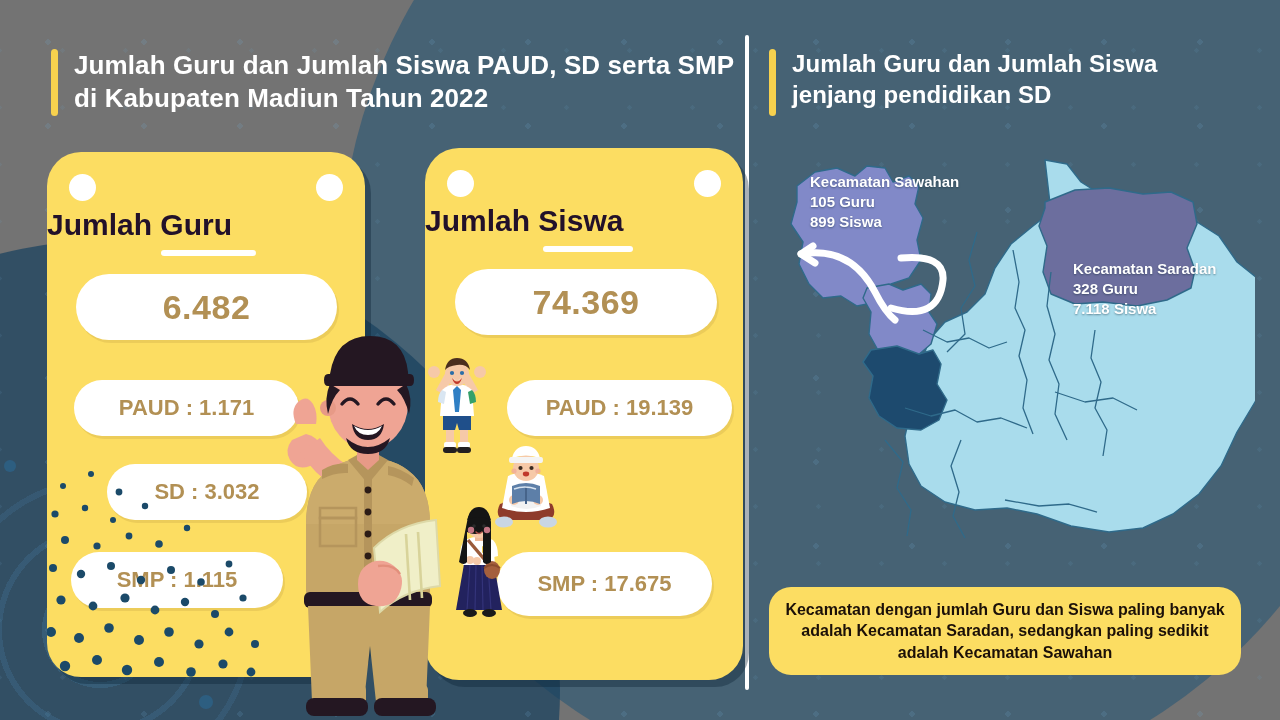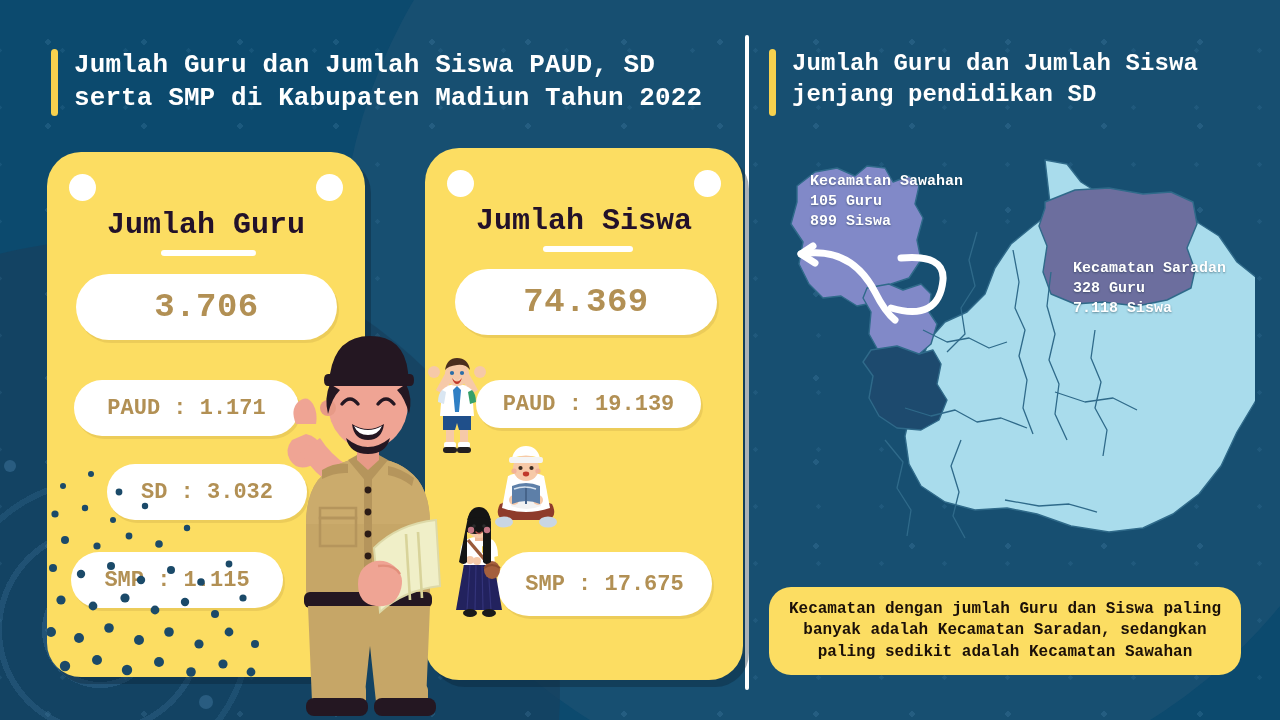--- a/index.html
+++ b/index.html
@@ -5,22 +5,21 @@
 <style>
   * { box-sizing: border-box; margin:0; padding:0; }
   html,body{ background:#0f3047; }
   body{
     font-family:"Liberation Sans","DejaVu Sans",sans-serif;
   }
   #stage{
     position:relative;
     width:1280px; height:720px;
     overflow:hidden;
-    background:#0c4a6e;
-    font-family:Liberation Mono, monospace;
+    background:#737373;
   }
   
   .bg-layer{ position:absolute; inset:0; pointer-events:none; }
   .bg-sheen{
     position:absolute; right:-120px; top:-260px;
     width:1060px; height:1060px; border-radius:50%;
     background:#205375; opacity:.55;
   }
   .bg-sheen2{
     position:absolute; left:-340px; bottom:-420px;
@@ -84,21 +83,21 @@
 
   .punch{
     position:absolute; width:27px; height:27px; border-radius:50%;
     background:#ffffff; top:22px;
   }
   .punch.left{ left:22px; }
   .punch.right{ right:22px; }
 
   .card-title{
     position:absolute; left:0; right:0; top:56px;
-    text-align:center; font-size:30px; font-weight:bold; color:#22112a;
+    text-align:left; font-size:30px; font-weight:bold; color:#22112a;
   }
   .card-rule{
     position:absolute; height:6px; border-radius:3px; background:#ffffff;
     top:98px;
   }
   #card-guru .card-rule{ left:114px; width:95px; }
   #card-siswa .card-rule{ left:118px; width:90px; }
 
   .pill{
     position:absolute;
@@ -111,21 +110,21 @@
   .pill.total{ font-size:34px; letter-spacing:.5px; }
   .pill.sub{ font-size:22px; }
 
   
   #guru-total{ left:29px; top:122px; width:261px; height:66px; }
   #guru-paud { left:27px; top:228px; width:225px; height:56px; }
   #guru-sd   { left:60px; top:312px; width:200px; height:56px; }
   #guru-smp  { left:24px; top:400px; width:212px; height:56px; }
   
   #siswa-total{ left:30px; top:121px; width:262px; height:66px; }
-  #siswa-paud { left:51px; top:232px; width:225px; height:48px; }
+  #siswa-paud { left:82px; top:232px; width:225px; height:56px; }
   #siswa-sd   { left:81px; top:318px; width:208px; height:56px; }
   #siswa-smp  { left:72px; top:404px; width:215px; height:64px; }
 
   
   .confetti{
     position:absolute; left:0; bottom:0; width:215px; height:215px;
     pointer-events:none;
   }
 
   
@@ -197,21 +196,21 @@
     <div class="title-bar"></div>
     <div class="title-text">Jumlah Guru dan Jumlah Siswa jenjang pendidikan SD</div>
   </div>
 
   <div class="stat-card" id="card-guru">
     <div class="punch left"></div>
     <div class="punch right"></div>
     <div class="card-title">Jumlah Guru</div>
     <div class="card-rule"></div>
 
-    <div class="pill total" id="guru-total">3.706</div>
+    <div class="pill total" id="guru-total">6.482</div>
     <div class="pill sub" id="guru-paud">PAUD : 1.171</div>
     <div class="pill sub" id="guru-sd">SD : 3.032</div>
     <div class="pill sub" id="guru-smp">SMP : 1.115</div>
 
     <svg class="confetti" viewBox="0 0 215 215">
       <g fill="#1b4a69">
         <circle cx="16" cy="24" r="3"></circle>
           <circle cx="44" cy="12" r="3"></circle>
           <circle cx="72" cy="30" r="3.4"></circle>
         <circle cx="8" cy="52" r="3.6"></circle>

